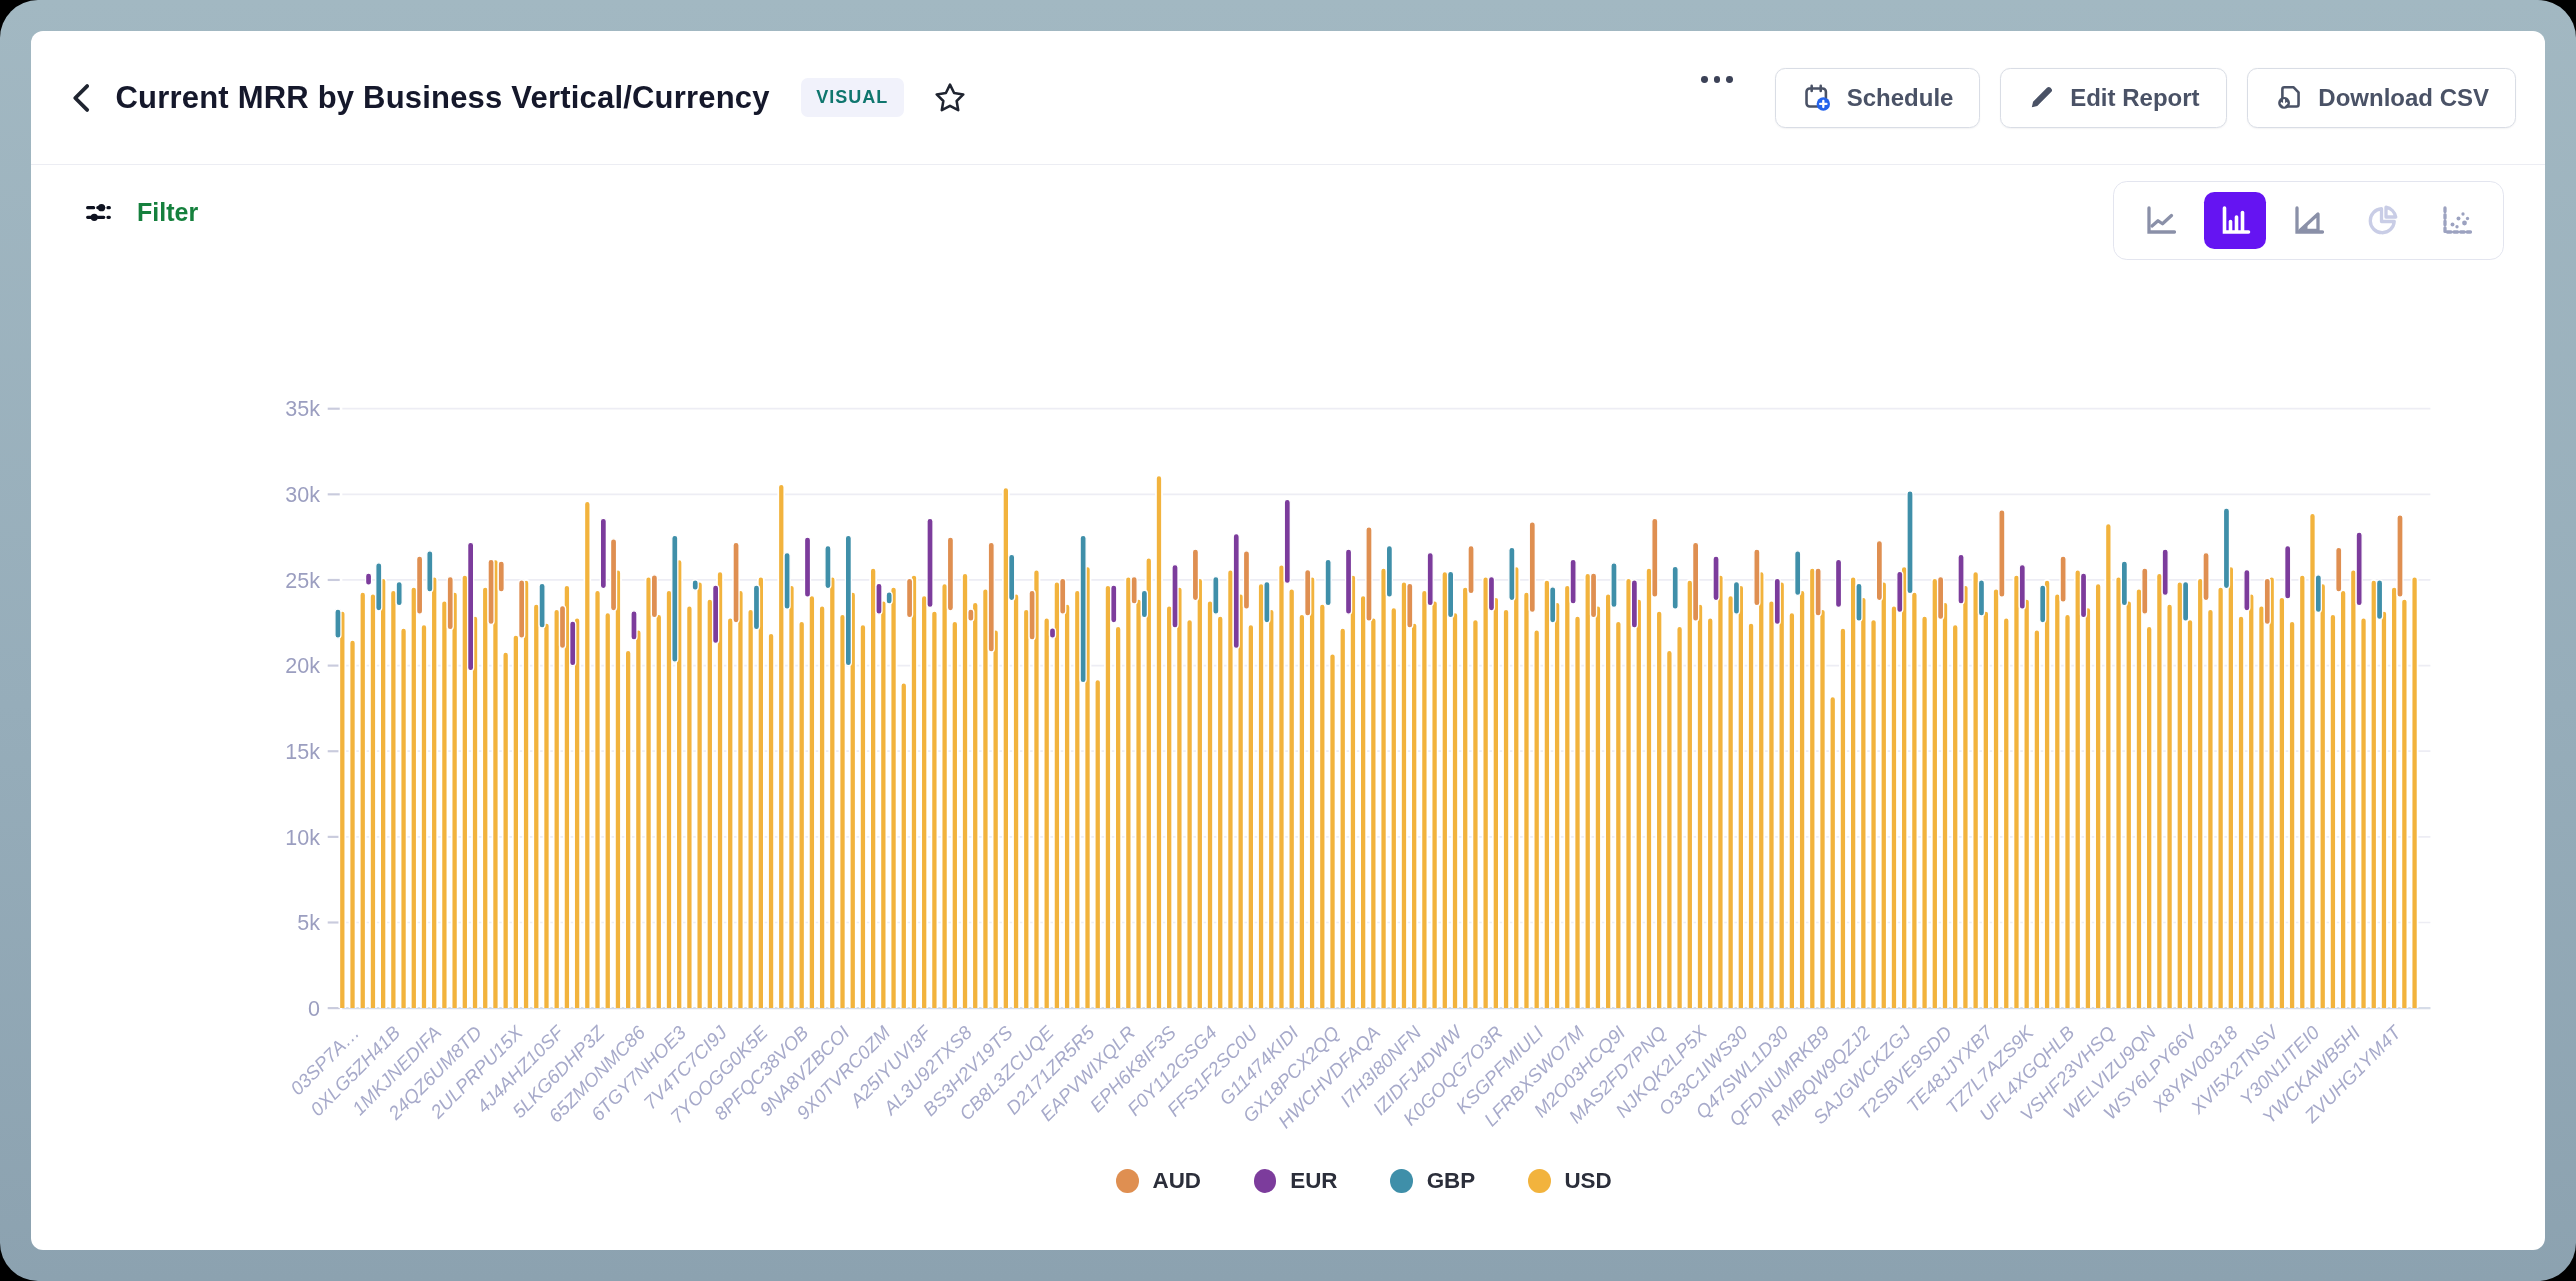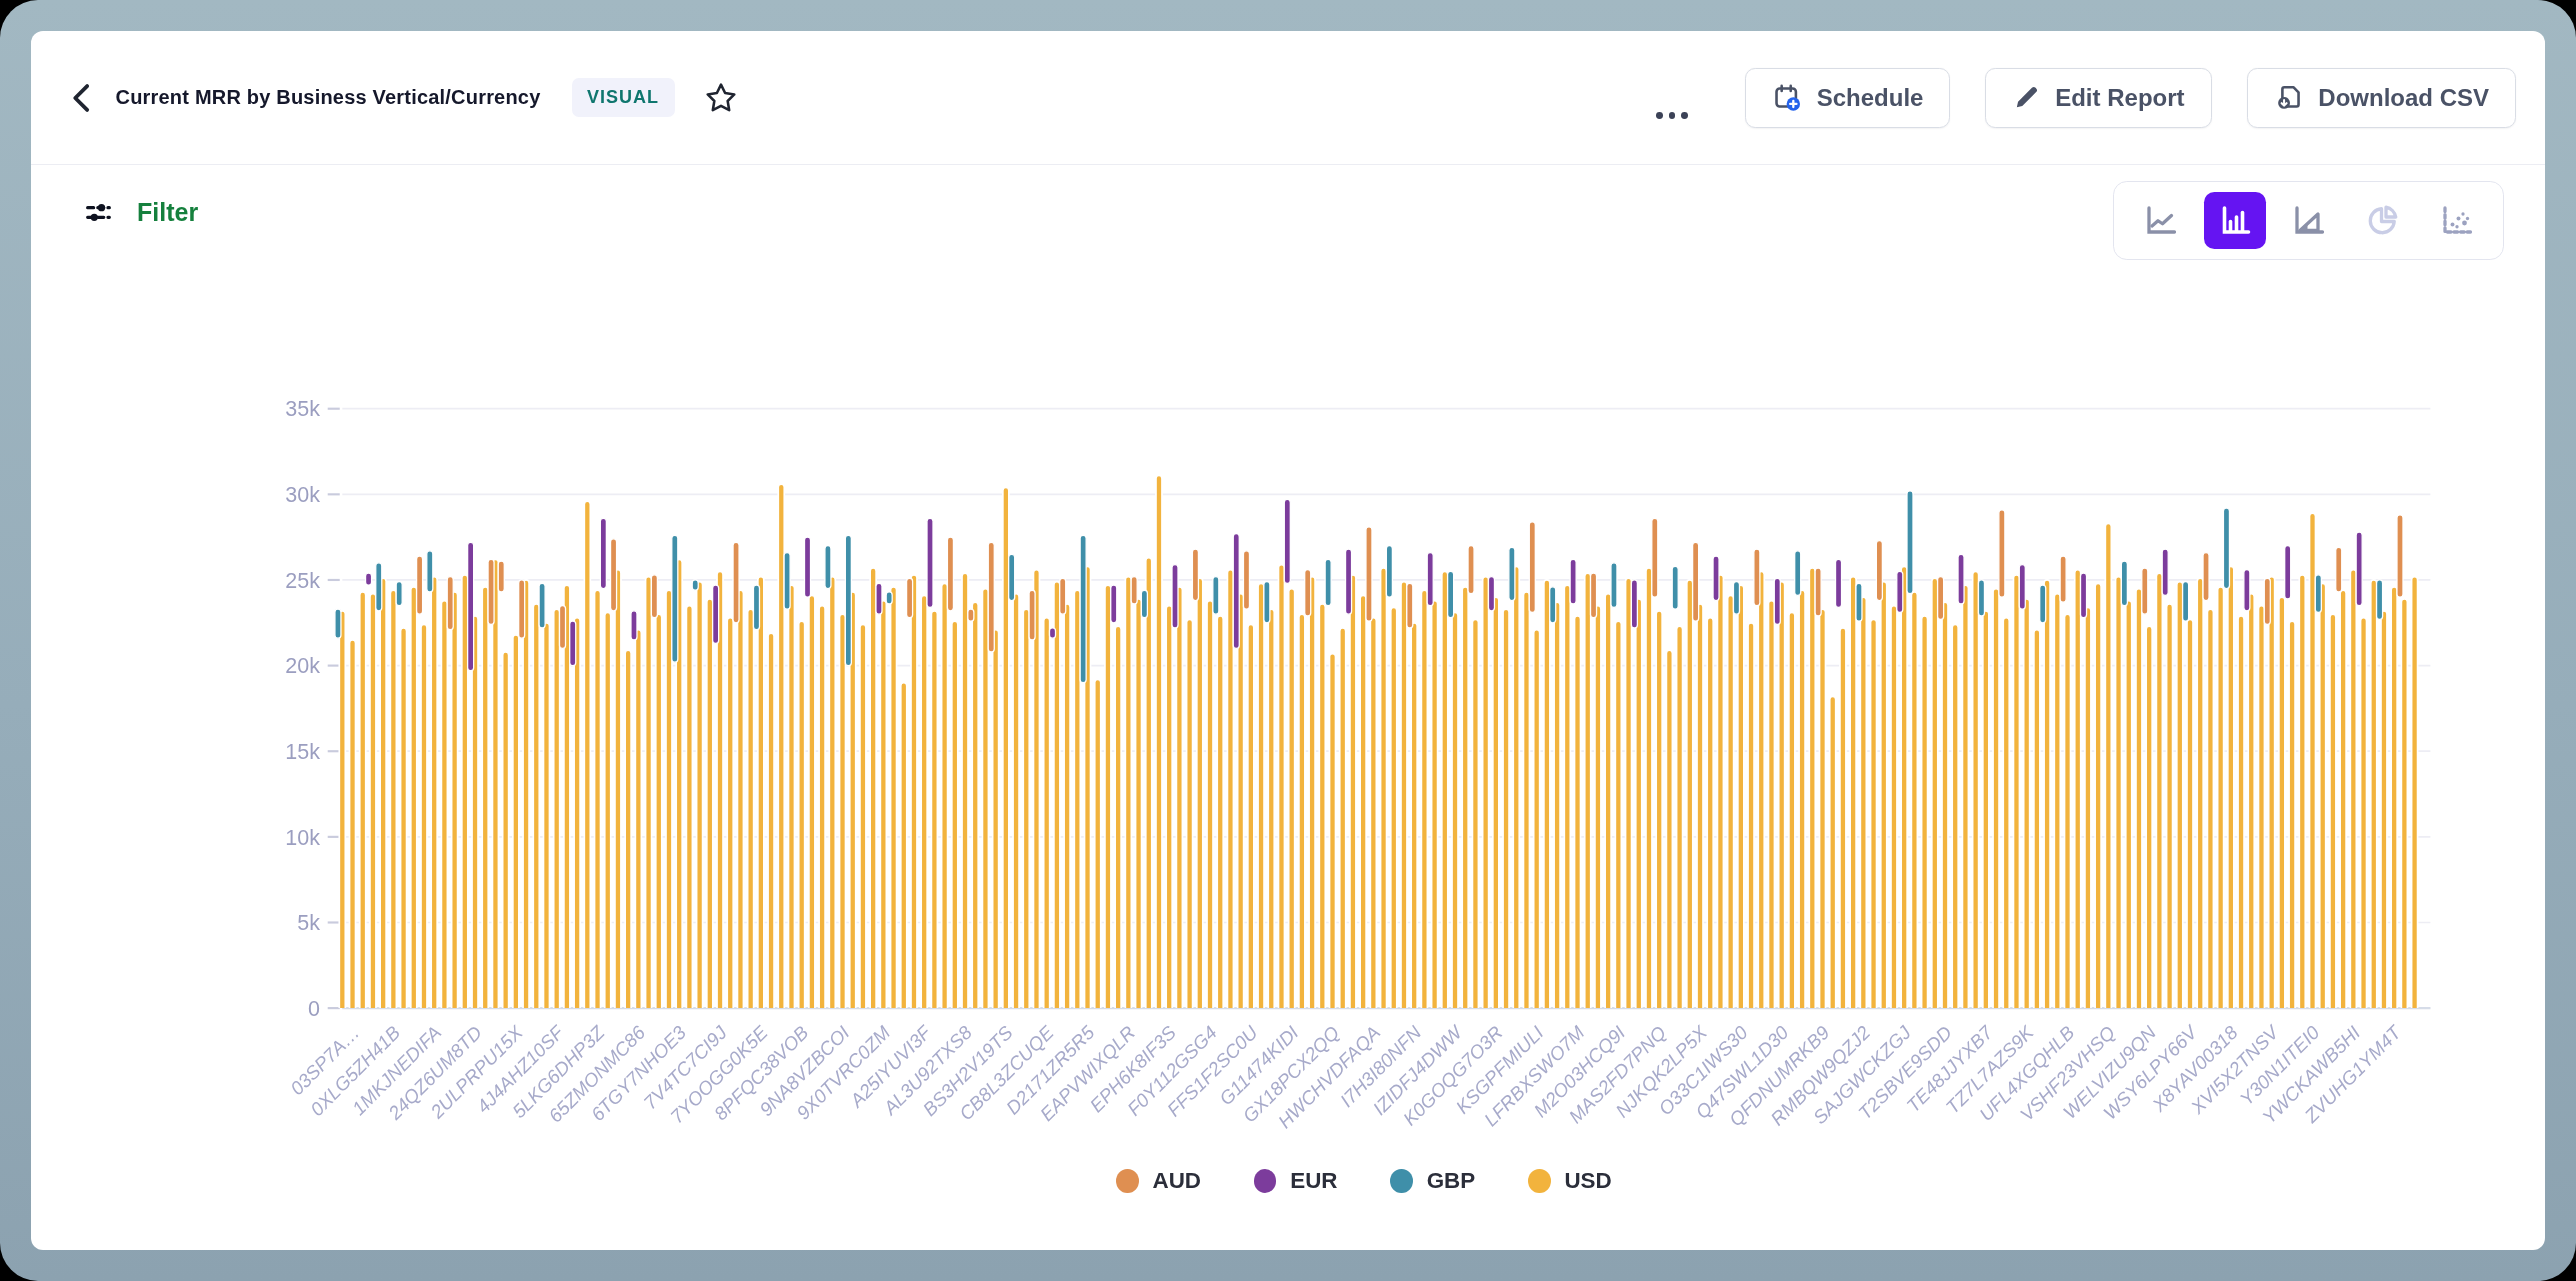--- a/index.html
+++ b/index.html
@@ -7,25 +7,25 @@
   .frame { position:absolute; inset:0; width:2576px; height:1281px;
            background:linear-gradient(180deg,#A2B8C2 0%,#96ADBA 55%,#8CA2B0 100%); border-radius:38px; }
   .window { position:absolute; left:31px; top:31px; width:2514px; height:1219px;
             background:#FFFFFF; border-radius:12px; overflow:hidden; }
 
   
   .header { height:134px; display:flex; align-items:center; padding:0 29px 0 31px;
             border-bottom:1.7px solid #ECEDF3; }
   .back-btn { width:38px; height:38px; display:flex; align-items:center; justify-content:center;
               cursor:pointer; margin-right:15.5px; }
-  .title { font-size:20px; font-weight:700; color:#15182B; letter-spacing:0.2px; }
+  .title { font-size:31px; font-weight:700; color:#15182B; letter-spacing:0.2px; }
   .badge { margin-left:31px; background:#F1F2FB; color:#0f766e; font-size:18px; font-weight:700;
            letter-spacing:1px; padding:8.6px 15.5px; border-radius:6.9px; }
   .star-btn { margin-left:29px; display:flex; align-items:center; cursor:pointer; }
-  .header-right { margin-left:auto; display:flex; align-items:flex-end; gap:35px; }
+  .header-right { margin-left:auto; display:flex; align-items:flex-start; gap:20px; }
   .dots-btn { display:flex; align-items:center; gap:5.2px; padding:8.6px; margin-right:13.8px; cursor:pointer; }
   .dots-btn i { width:6.9px; height:6.9px; border-radius:50%; background:#3C4257; display:block; }
   .btn { display:flex; align-items:center; gap:13.8px; height:60px; padding:0 26px;
          border:1.7px solid #D9DDE5; border-radius:10.3px; background:#FFF; cursor:pointer;
          font-size:24px; font-weight:600; color:#4A5266; box-shadow:0 0.9px 1.7px rgba(20,24,40,.05); }
   .btn svg { flex:0 0 auto; }
 
   
   .toolbar { position:relative; height:112px; }
   .filter { position:absolute; left:52px; top:33px; display:flex; align-items:center; gap:23px;

